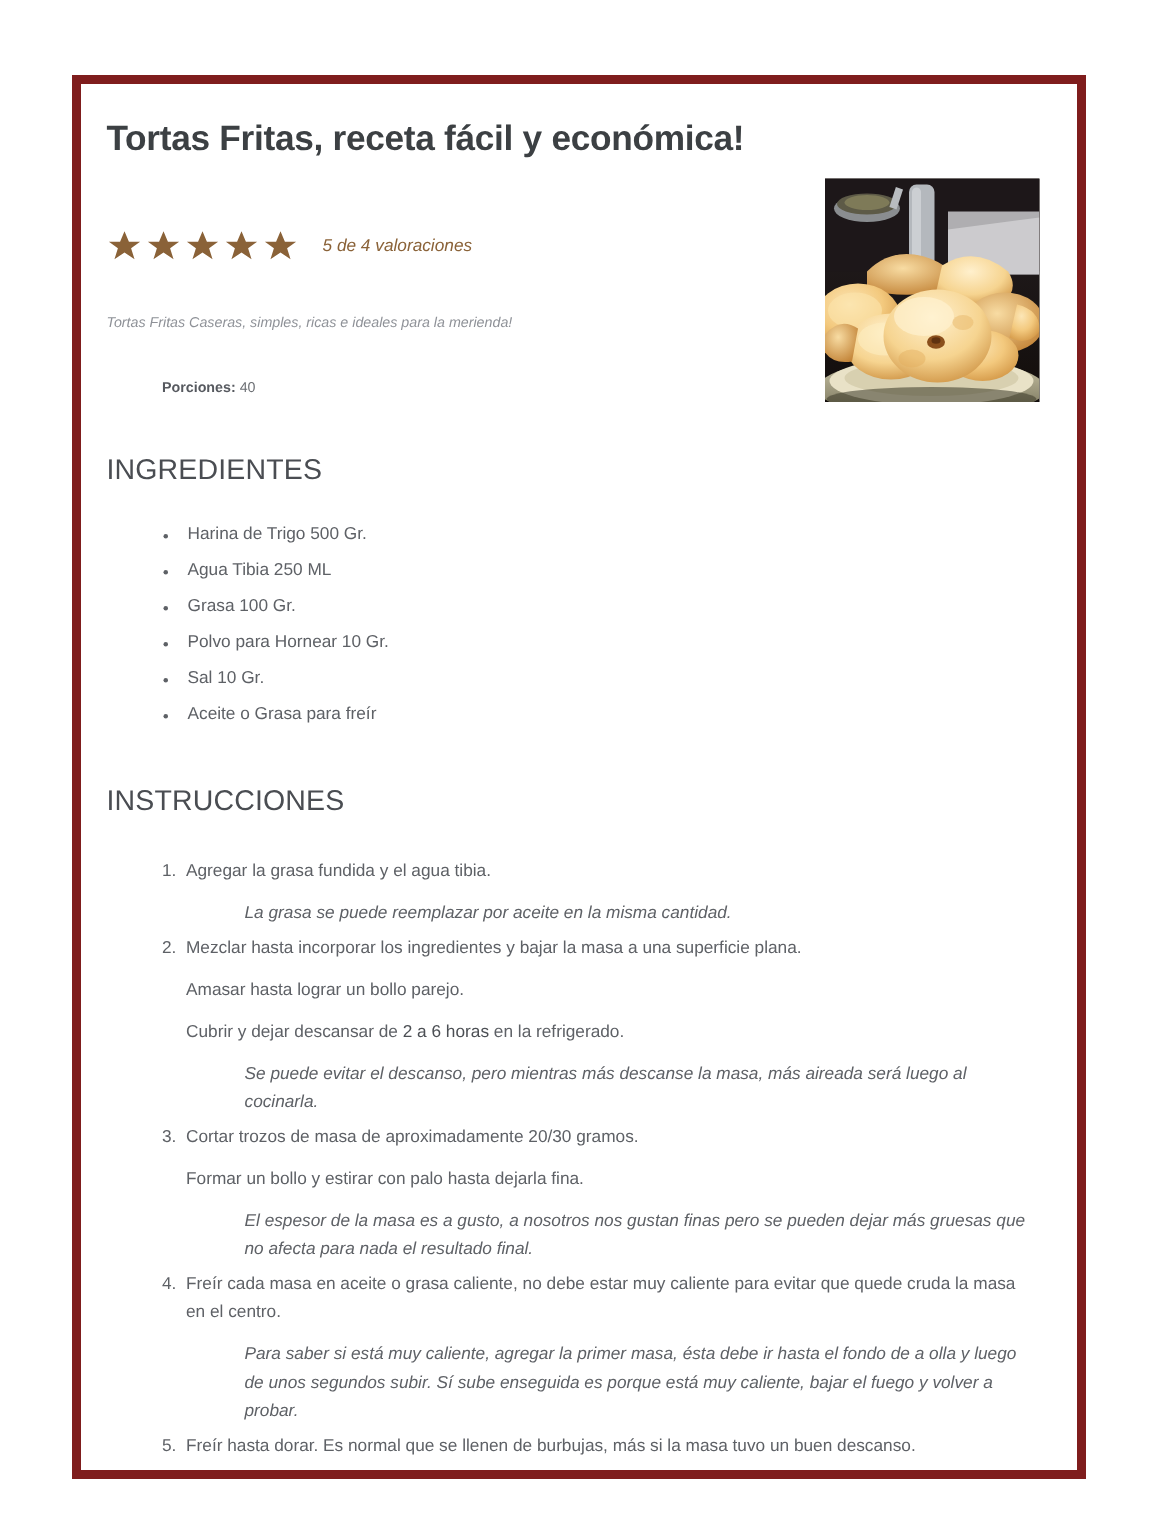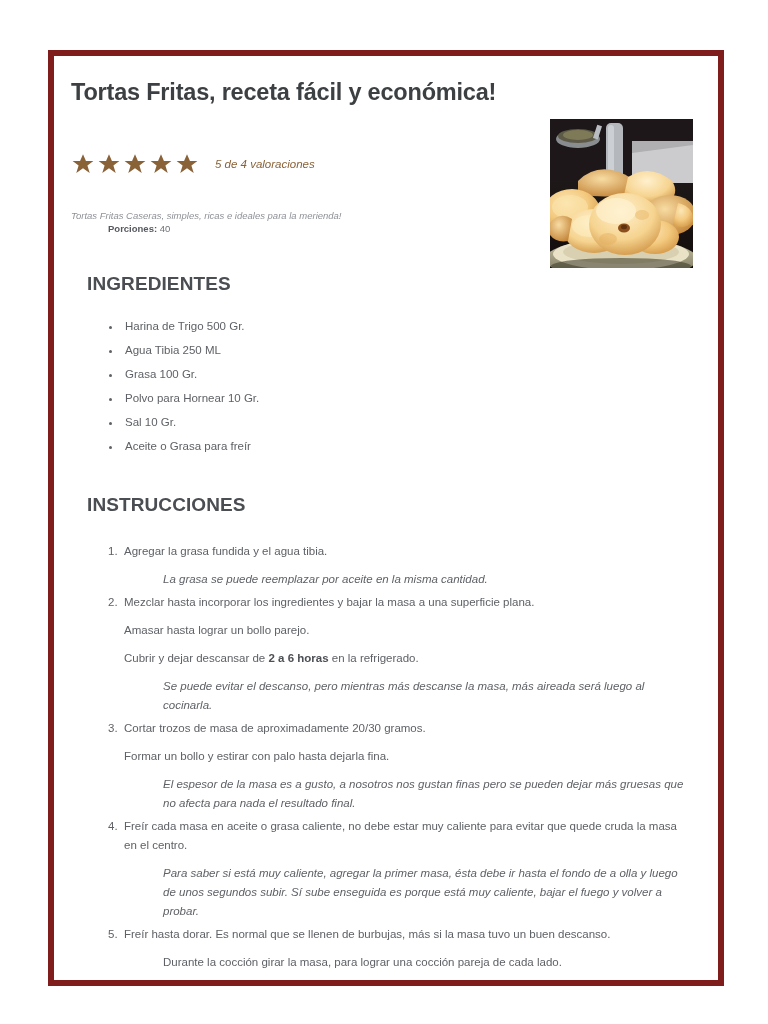--- a/index.html
+++ b/index.html
@@ -81,20 +81,21 @@
     font-size: 9.5px;
     font-style: italic;
     color: #8e9197;
     margin-top: 32px;
     line-height: 1.4;
   }
 
   .servings {
     font-size: 9.5px;
     color: #6d7075;
+    margin-top: 30px;
     padding-left: 37px;
   }
   .servings b {
     color: #56595f;
     font-weight: bold;
   }
 
   
   .recipe-photo {
     position: absolute;
@@ -103,23 +104,23 @@
     width: 143px;
     height: 149px;
     overflow: hidden;
     background: #1b1410;
   }
   .recipe-photo svg { display: block; }
 
   
   .section-heading {
     font-size: 19px;
-    font-weight: bold;
+    font-weight: normal;
     color: #4a4d52;
-    margin: 16px;
+    margin: 0;
     letter-spacing: 0.1px;
   }
   .heading-ingredients { margin-top: 39px; }
   .heading-instructions { margin-top: 42px; }
 
   ul.ingredients {
     list-style: none;
     margin: 26px 0 0 0;
     padding: 0 0 0 38px;
   }
@@ -163,21 +164,21 @@
     line-height: 19px;
   }
   .step-line {
     font-size: 11.5px;
     color: #5e6166;
     line-height: 19px;
     margin: 0 0 9px 0;
   }
   .step-line:last-child { margin-bottom: 0; margin-left: 39px; }
   .step-line.em { font-style: italic; }
-  .step-line b { font-weight: bold; color: #4c4f54; margin-top: 48px; }
+  .step-line b { font-weight: normal; color: #4c4f54; margin-top: 48px; }
 </style>
 </head>
 <body>
 
 <div class="page">
   <div class="recipe-card">
     <div class="card-inner">
 
       <h1 class="recipe-title">Tortas Fritas, receta fácil y económica!</h1>
 

